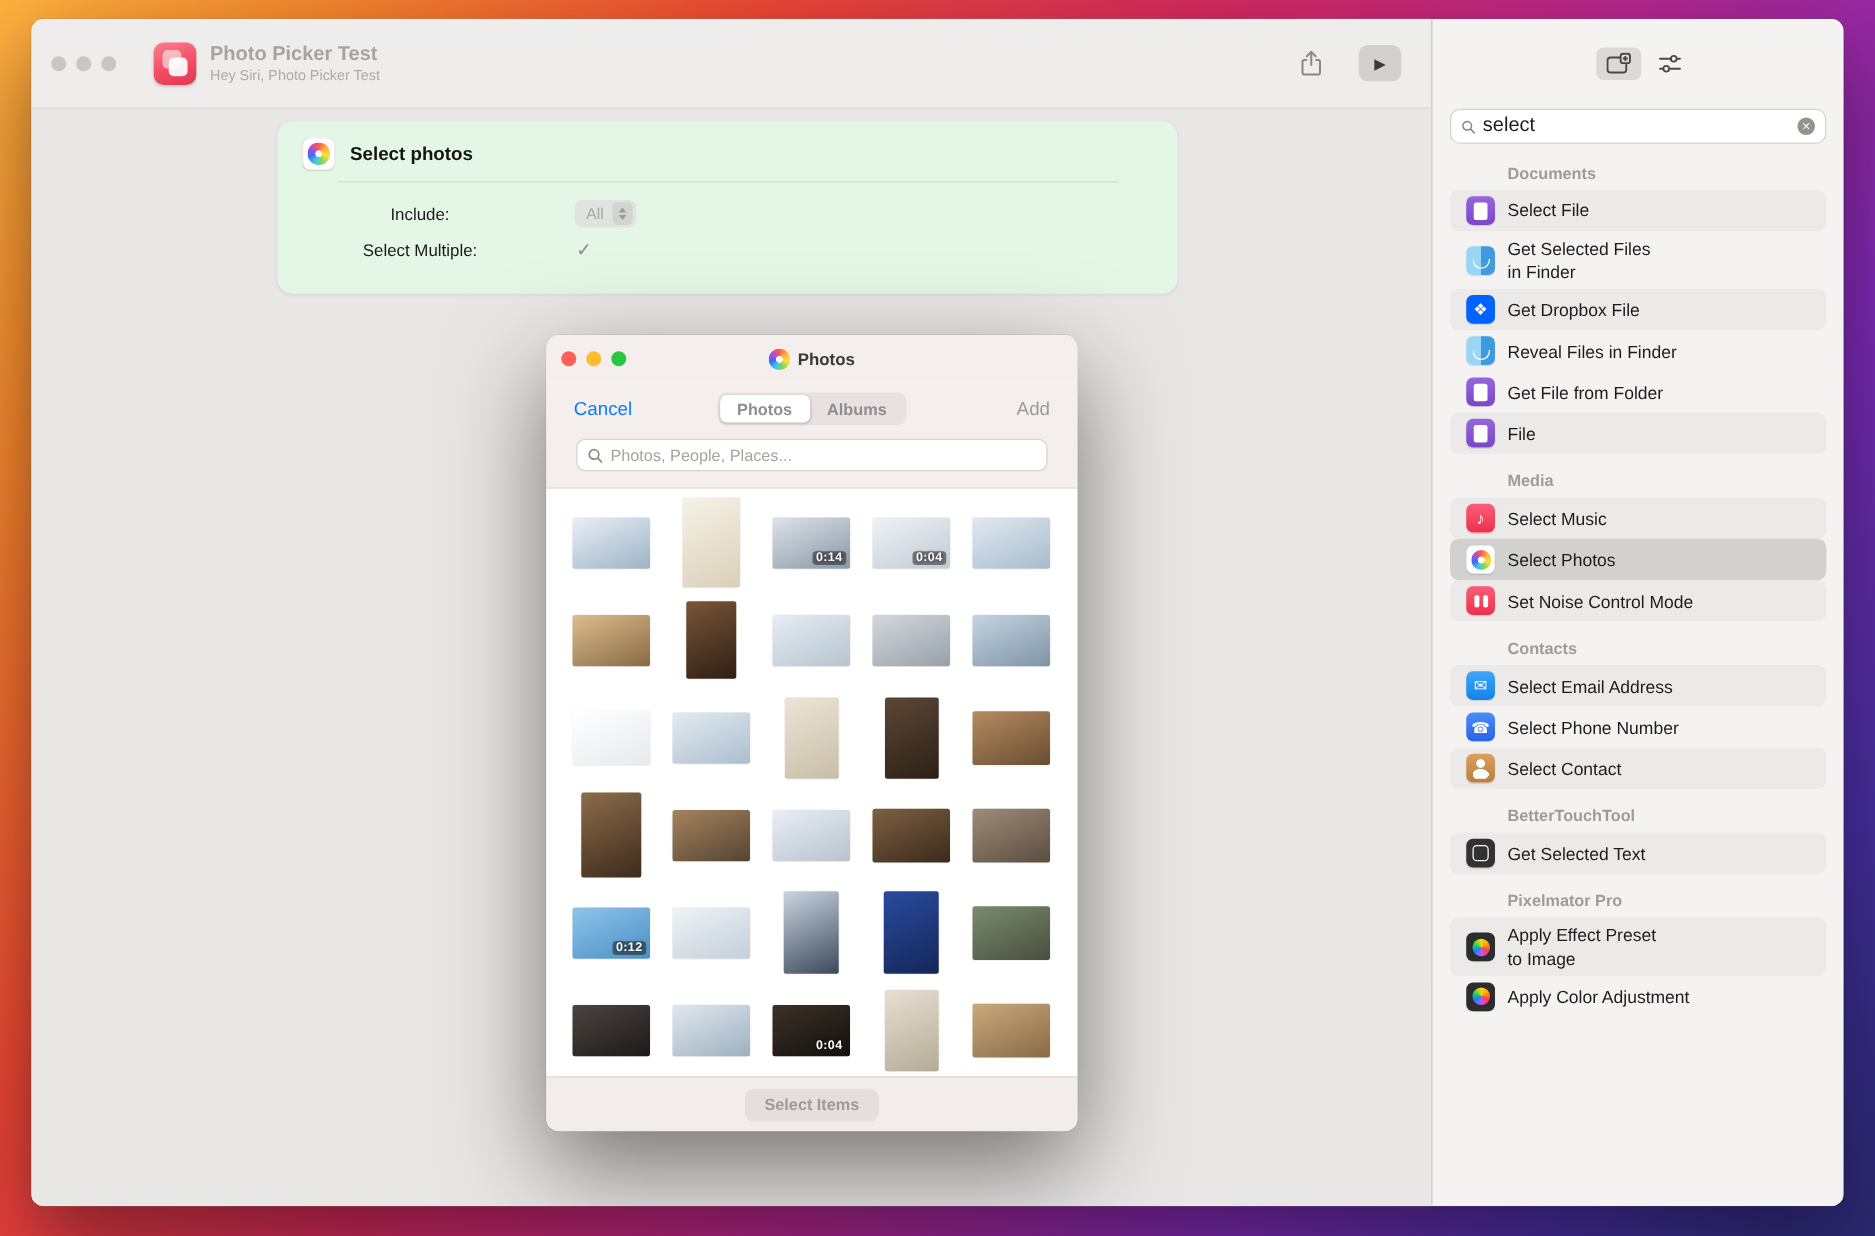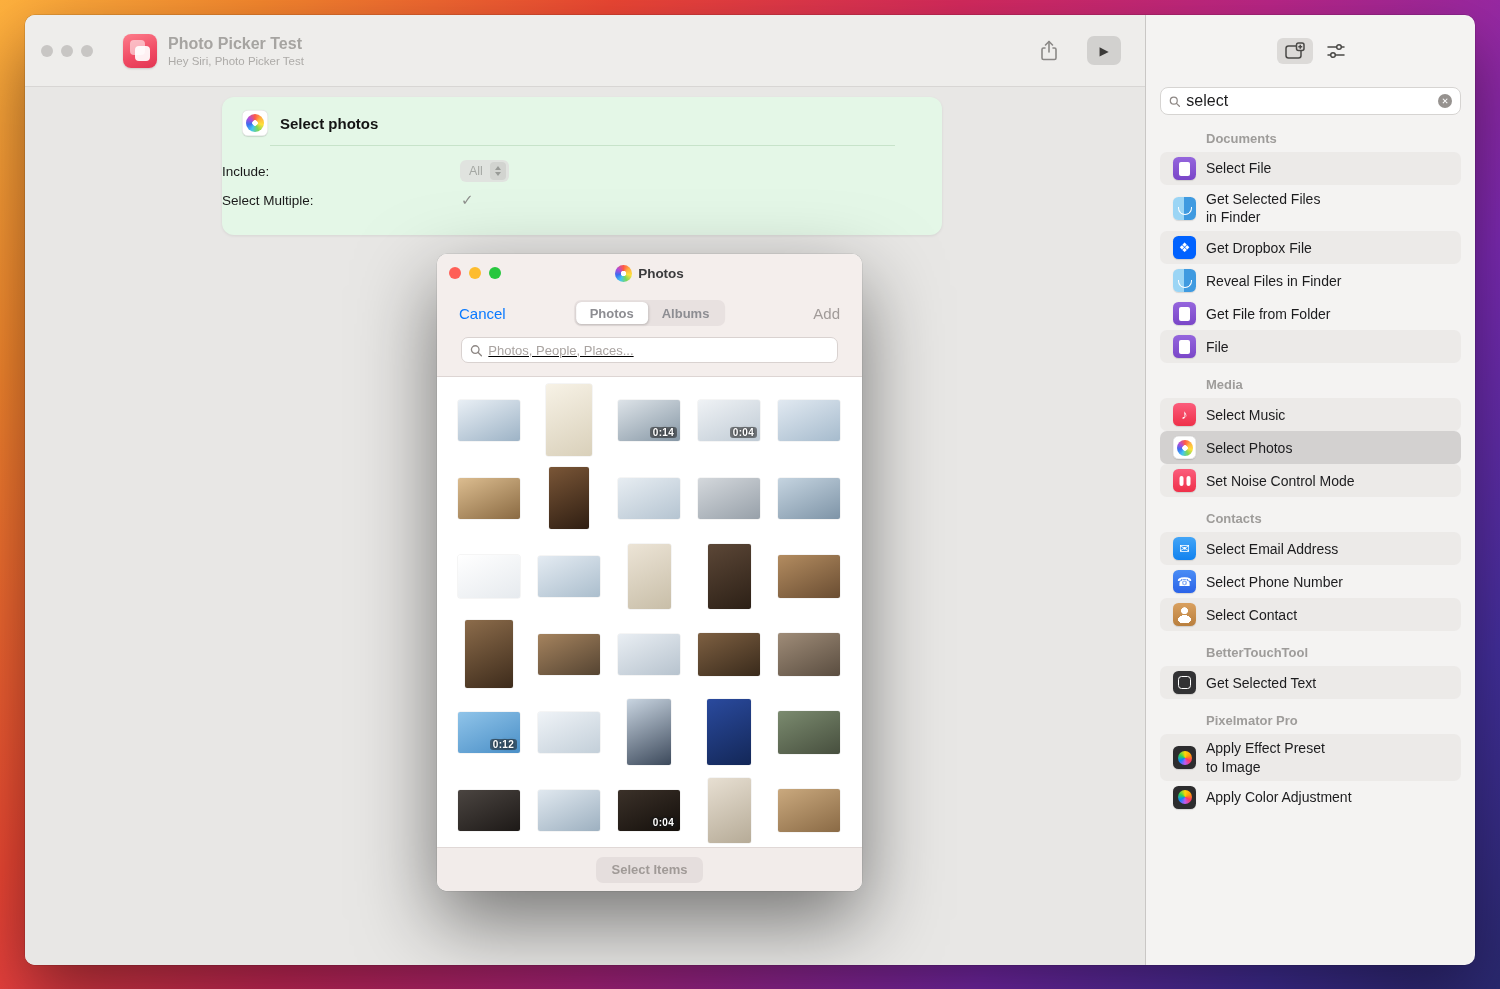--- a/index.html
+++ b/index.html
@@ -41,52 +41,52 @@
   .canvas{ flex:1; position:relative; background:#e8e7e5; overflow:hidden; }
 
   
   .action-block{ position:absolute; left:197px; top:10px; width:720px; height:138px;
     background:#e4f7e7; border-radius:12px; box-shadow:0 1px 3px rgba(0,0,0,.08); }
   .ab-header{ display:flex; align-items:center; gap:12px; padding:13px 20px 9px; }
   .ab-title{ font-size:15px; font-weight:700; color:#141414; }
   .ab-divider{ height:1px; background:#c7e3ca; margin:0 47px 0 48px; }
   .ab-row{ display:flex; align-items:center; margin-top:14px; }
   .ab-row + .ab-row{ margin-top:9px; }
-  .ab-label{ width:228px; text-align:left; font-size:13.5px; color:#1a1a1a; flex:none; }
+  .ab-label{ width:228px; text-align:center; font-size:13.5px; color:#1a1a1a; flex:none; }
   .ab-select{ display:inline-flex; align-items:center; height:22px; margin-left:10px; padding:0 3px 0 9px;
     border-radius:6px; background:#e0e0de; color:#9a9a98; font-size:12.5px; opacity:.85; }
   .stepper{ width:16px; height:18px; margin-left:7px; border-radius:4px; background:#cfcfcd;
     display:flex; flex-direction:column; align-items:center; justify-content:center; gap:2px; }
   .stepper i{ width:0; height:0; border-left:3.5px solid transparent; border-right:3.5px solid transparent; display:block; }
   .stepper .up{ border-bottom:4px solid #8c8c8a; }
   .stepper .down{ border-top:4px solid #8c8c8a; }
   .ab-check{ margin-left:11px; color:#8e8e8c; font-size:15px; font-weight:700; }
   .ab-check.checked::before{ content:"✓"; }
 
   
-  .modal{ position:absolute; left:412px; top:167px; width:425px; height:637px; border-radius:10px;
+  .modal{ position:absolute; left:412px; top:181px; width:425px; height:637px; border-radius:10px;
     background:#fff; display:flex; flex-direction:column;
     box-shadow:0 30px 80px rgba(0,0,0,.5), 0 0 0 .5px rgba(0,0,0,.12); overflow:hidden; }
   .m-titlebar{ height:38px; background:#f4eeec; position:relative; display:flex; align-items:center; justify-content:center; flex:none; }
   .m-titlebar .traffic{ position:absolute; left:12px; top:13px; }
   .m-title-wrap{ display:flex; align-items:center; gap:6px; }
   .flower{ width:17px; height:17px; border-radius:50%; display:inline-block;
     background:radial-gradient(circle,#fff 0 2.5px,rgba(255,255,255,0) 3px),
       conic-gradient(#ff5a46,#ffb340,#ffe03a,#7ed956,#43c6f2,#3a6df0,#b24bd8,#ff5a46); }
   .m-title{ font-size:13.5px; font-weight:700; color:#3a3a3c; }
   .m-nav{ height:42px; background:#f4eeec; display:flex; align-items:center; padding:0 22px; position:relative; flex:none; }
   .m-cancel{ border:none; background:none; color:#0a7aff; font-size:15px; cursor:pointer; font-family:inherit; }
   .m-add{ border:none; background:none; color:#a19b99; font-size:15px; cursor:pointer; margin-left:auto; font-family:inherit; }
   .seg{ position:absolute; left:50%; transform:translateX(-50%); height:26px; border-radius:7px; background:#e8e1e0;
     display:flex; align-items:center; padding:2px; }
   .seg-item{ height:22px; display:flex; align-items:center; padding:0 14px; font-size:13px; font-weight:600; color:#8d8d92; border-radius:5.5px; cursor:pointer; }
   .seg-item.active{ background:#fff; box-shadow:0 1px 2.5px rgba(0,0,0,.18); }
   .m-search{ background:#f4eeec; padding:3px 24px 13px; border-bottom:1px solid #ddd5d3; flex:none; }
   .m-search-field{ height:26px; border-radius:7px; background:#fff; border:1px solid #d9d2d0;
-    display:flex; align-items:center; padding:0 8px; gap:6px;text-decoration:underline; }
+    display:flex; align-items:center; padding:0 8px; gap:6px; }
   .m-search-field input{ border:none; outline:none; background:transparent; font-size:13px; color:#333; width:100%; font-family:inherit; }
   .m-search-field input::placeholder{ color:#a9a3a0; }
   .m-grid{ flex:1; background:#fff; display:grid; grid-template-columns:repeat(5,80px); grid-auto-rows:78px;
     padding:4px 12px 0; align-content:start; overflow:hidden; }
   .photo-cell{ display:flex; align-items:center; justify-content:center; cursor:pointer; }
   .photo-img{ position:relative; border-radius:2px; box-shadow:0 0 0 .5px rgba(0,0,0,.08); }
   .dur{ position:absolute; right:3px; bottom:3px; color:#fff; font-size:10px; font-weight:700;
     background:rgba(25,25,25,.5); padding:0 3px; border-radius:3px; text-shadow:0 0 3px rgba(0,0,0,.8); letter-spacing:.3px; }
   .m-footer{ height:44px; background:#f2ecea; border-top:1px solid #e0d8d6; display:flex; align-items:center; justify-content:center; flex:none; }
   .m-select-items{ height:26px; padding:0 16px; border-radius:7px; border:none; background:#e5dedd; color:#a09a97;

